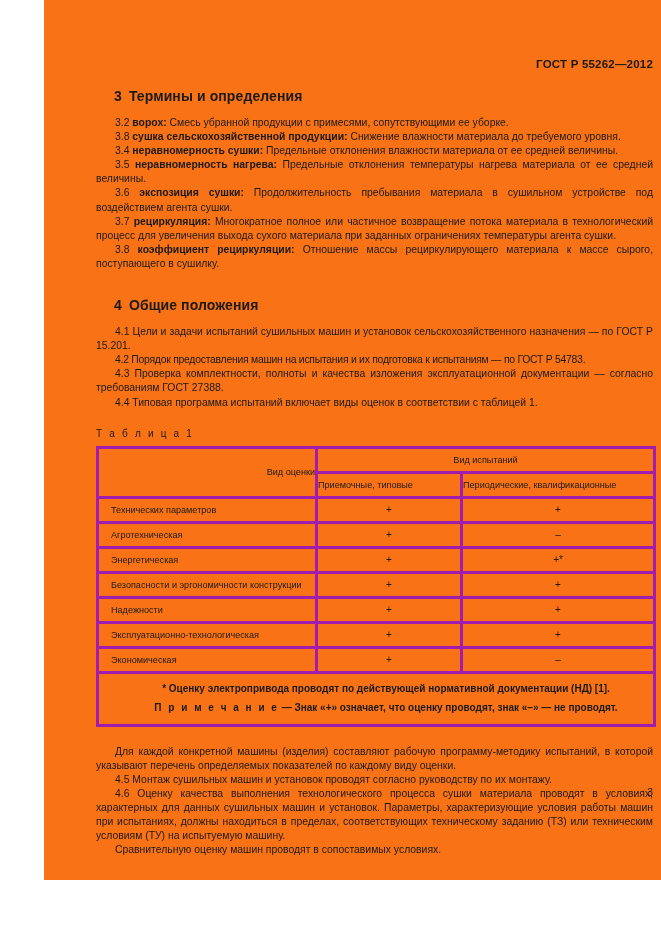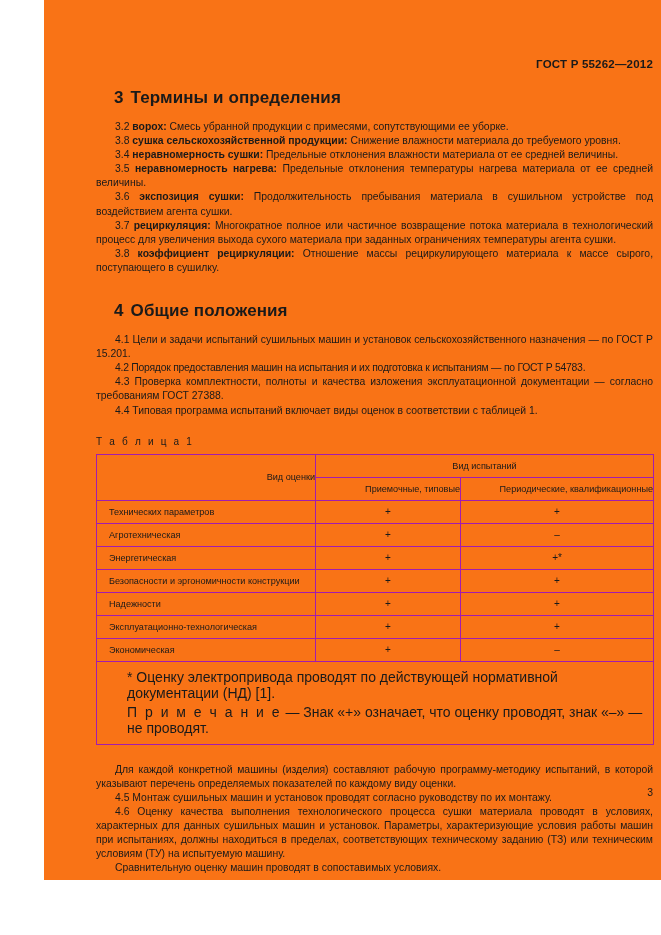--- a/index.html
+++ b/index.html
@@ -32,21 +32,21 @@
 
   
   .content {
     position: absolute;
     left: 52px;
     top: 88px;
     width: 557px;
   }
 
   h2.section-title {
-    font-size: 17px;
+    font-size: 14px;
     font-weight: bold;
     margin: 0 0 12px 0;
     padding-left: 18px;
     letter-spacing: 0.1px;
   }
   h2.section-title .num { margin-right: 7px; }
 
   p.para {
     font-size: 10.4px;
     line-height: 14.1px;
@@ -67,53 +67,54 @@
     letter-spacing: 2.2px;
     margin: 0 0 7px 0;
   }
 
   table.t1 {
     border-collapse: collapse;
     width: 557px;
     table-layout: fixed;
   }
   table.t1 td, table.t1 th {
-    border: 1px solid #a21caf;
+    border: 3px solid #a21caf;
     font-weight: normal;
     font-size: 9.1px;
     padding: 0;
     vertical-align: middle;
   }
   table.t1 th.h-group {
     text-align: center;
     height: 22px;
   }
   table.t1 th.h-vid-ocenki {
     text-align: right;
     height: 44px;
   }
   table.t1 th.h-sub {
-    text-align: right;
+    text-align: left;
     height: 22px;
   }
   table.t1 td.cell-name {
     text-align: left;
     padding-left: 12px;
     height: 22px;
   }
   table.t1 td.cell-mark {
     text-align: center;
     height: 22px;
     font-size: 10px;
   }
   table.t1 td.foot {
     padding: 7px 10px 8px 30px;
-    font-size: 14px;
+    font-size: 10px;
     line-height: 16px;
-    text-align: left;
+    text-align: center;
+    font-weight: bold;
   }
   .foot-note-1 { display: block; }
   .foot-note-2 { display: block; margin-top: 3px; }
   .sp-out { letter-spacing: 2.0px; }
 
   
   .page-number {
     position: absolute;
     right: 52px;
     bottom: 82px;

